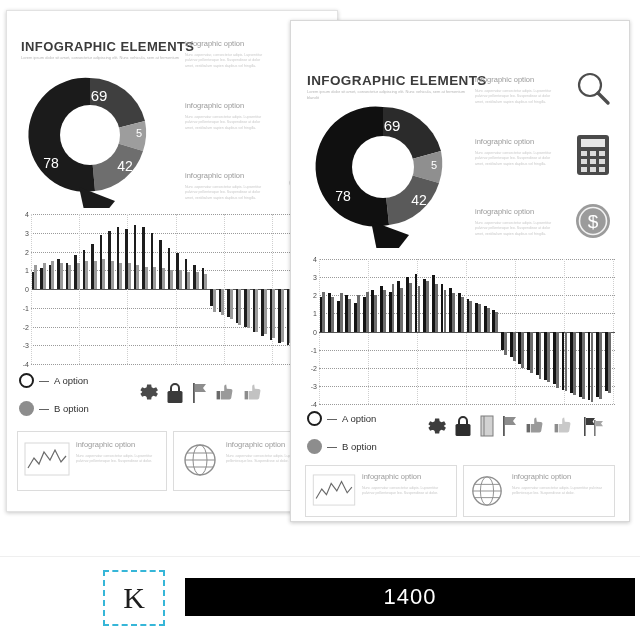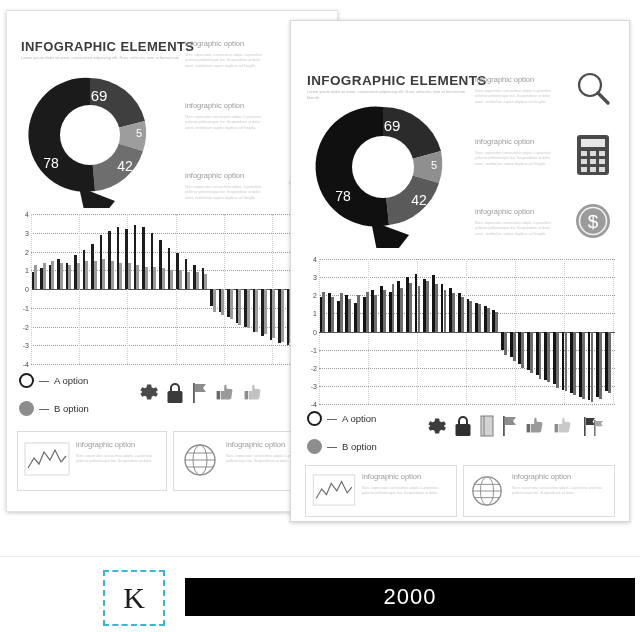--- a/index.html
+++ b/index.html
@@ -527,16 +527,16 @@
       <div class="opt-body" style="left:48px;top:20px;width:96px;">Nunc aspernatur consectetur adipis. Lupsentitur pulvinar pellentesque leo. Suspendisse at dolor.</div>
     </div>
   </div>
 
   <div class="divider"></div>
 
   <div class="k-box">
     <span>K</span>
   </div>
   <div class="num-bar">
-    <span>2000</span>
+    <span>1400</span>
   </div>
 
 </div>
 
 </body></html>

